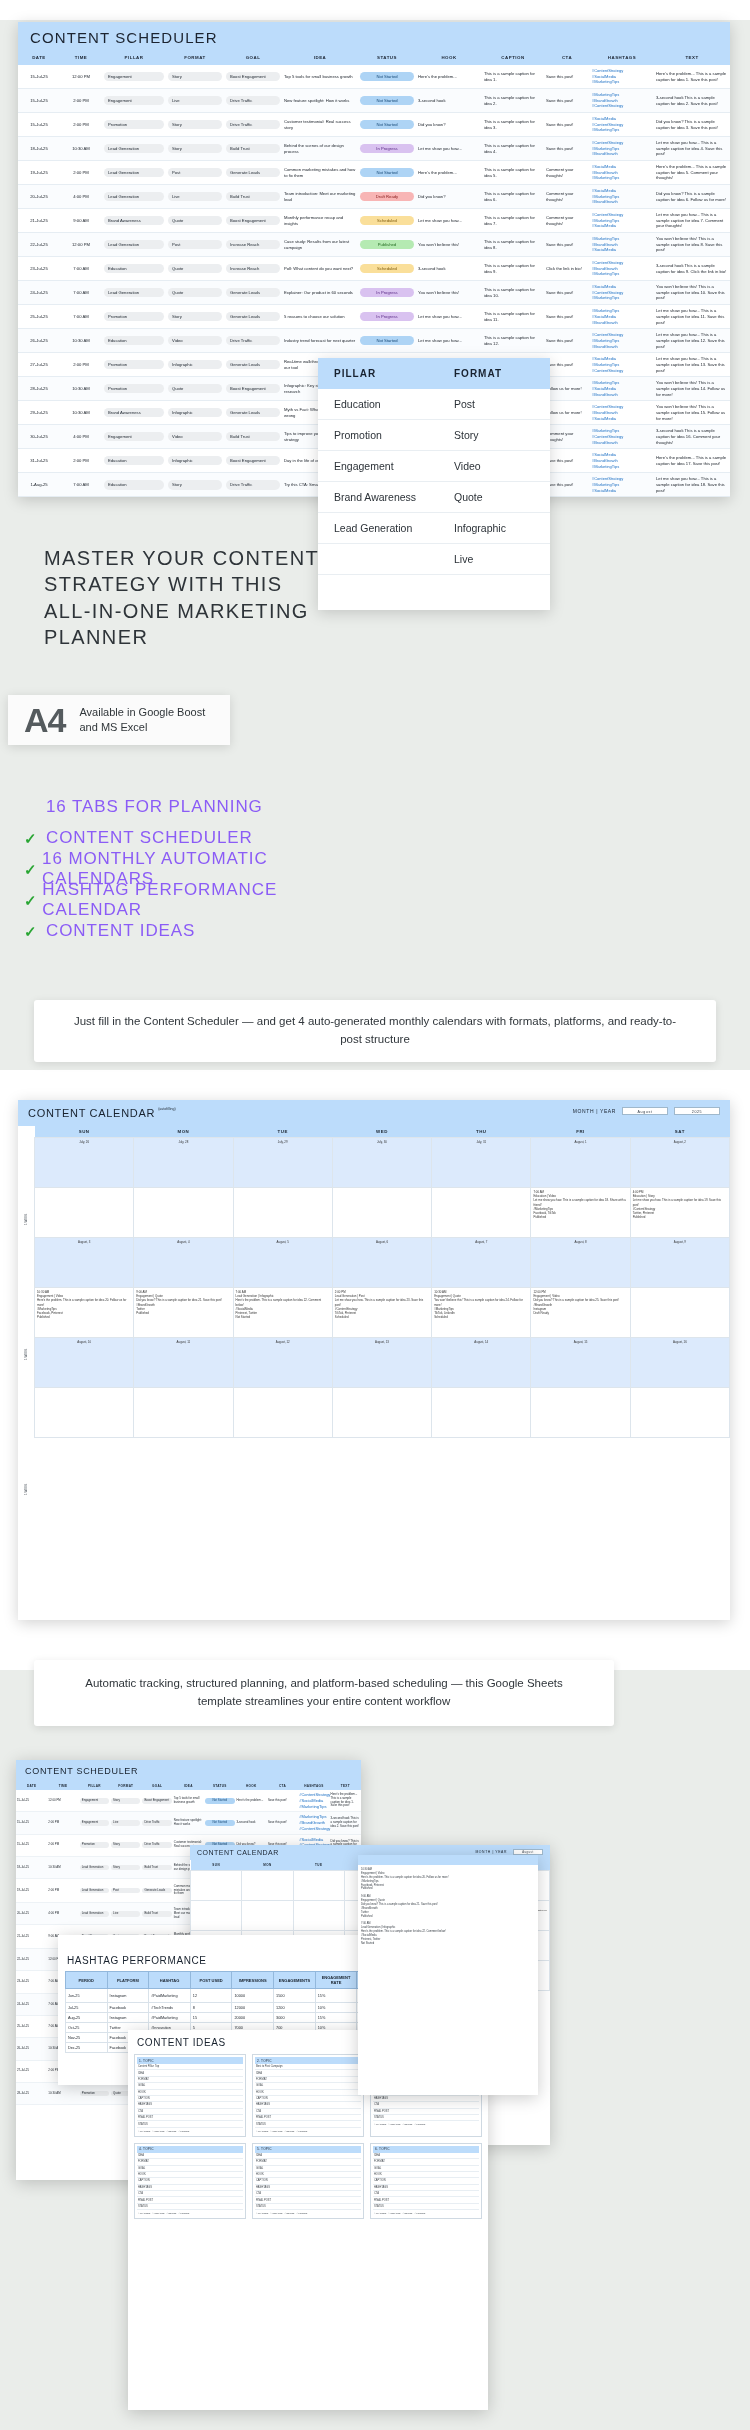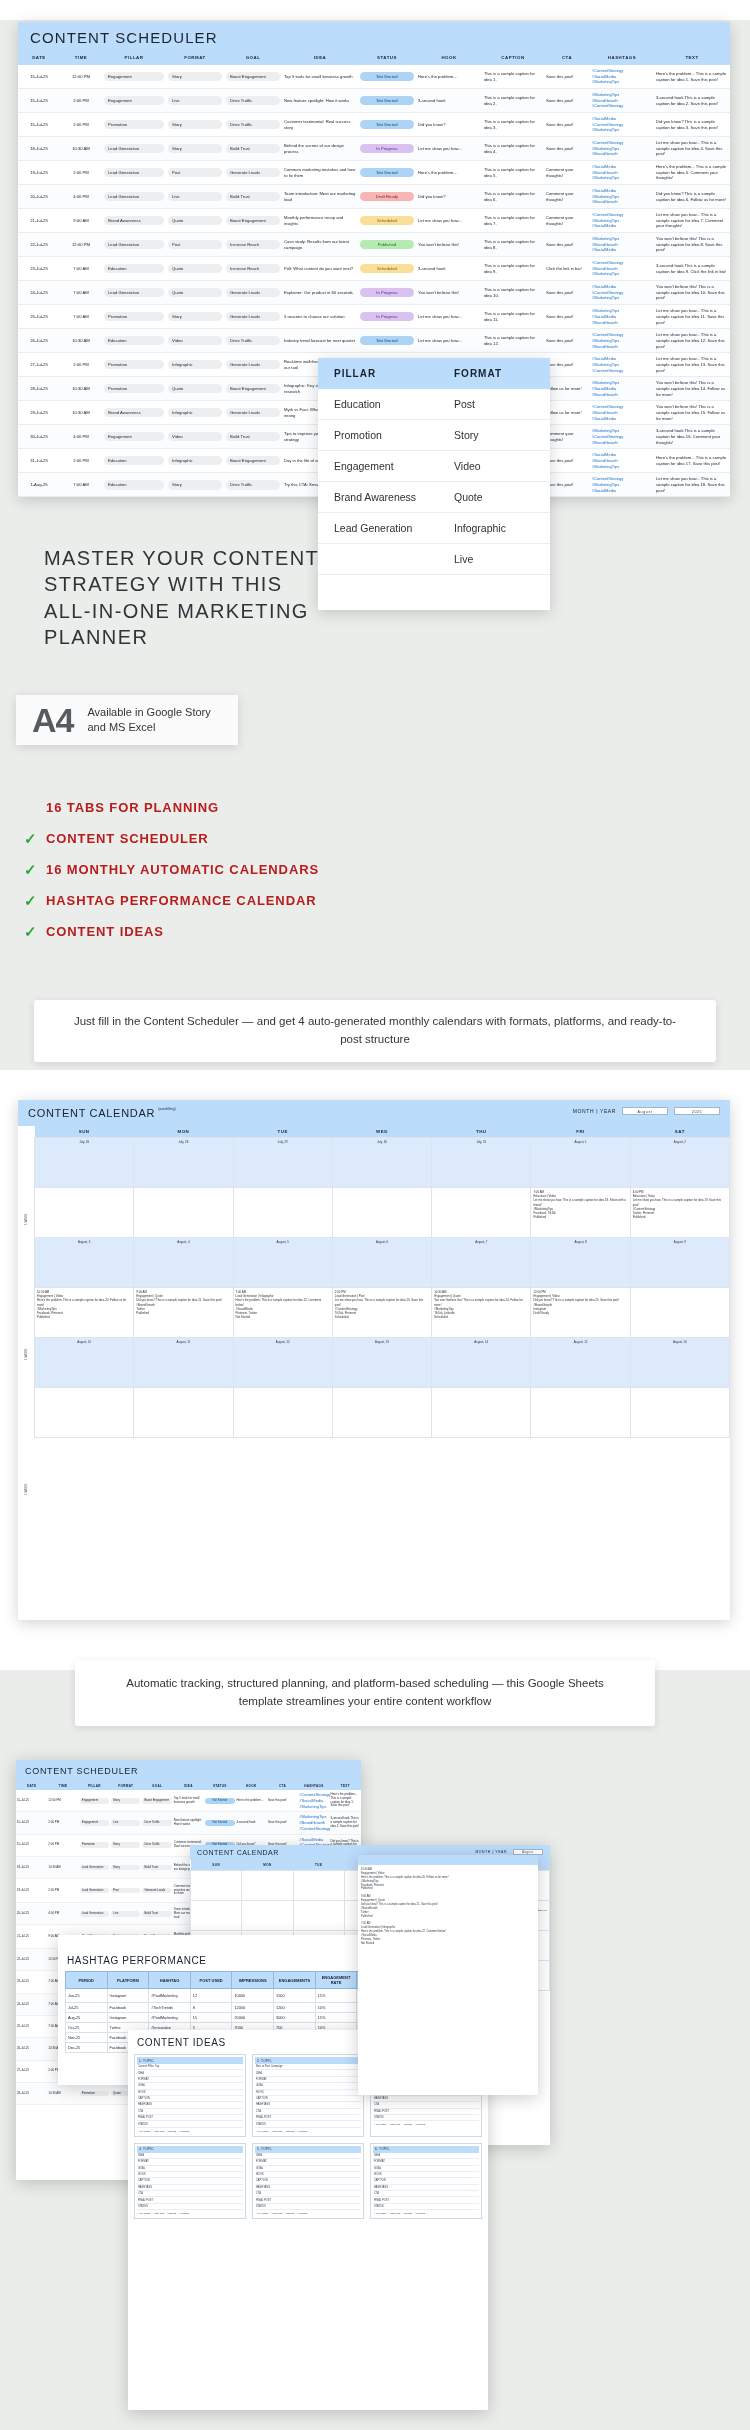--- a/index.html
+++ b/index.html
@@ -109,21 +109,21 @@
   .feat-list { position: absolute; }
   .feat-row {
     display: flex; align-items: center;
     margin-bottom: 13px; height: 18px;
   }
   .feat-check {
     width: 22px; font-size: 15px; color: #2aa634; font-weight: 700;
     line-height: 1;
   }
   .feat-label {
-    font-size: 13px; letter-spacing: 0.9px; color: #b91c1c; font-weight: 700;
+    font-size: 17px; letter-spacing: 0.9px; color: #8b5cf6; font-weight: 400;
   }
 
   
   .pf-card {
     position: absolute;
     background: #fff;
     box-shadow: 0 3px 14px rgba(0,0,0,0.17);
     overflow: hidden;
   }
   .pf-head {
@@ -640,23 +640,23 @@
           <td class="">Save this post!</td>
           <td class=""><span class="tag">#ContentStrategy<br>#MarketingTips<br>#SocialMedia</span></td>
           <td class="">Let me show you how... This is a sample caption for idea 18. Save this post!</td>
         </tr>
       </tbody>
   </table>
 </div>
 
 <div class="headline" style="left:44px; top:545px; width:290px;">MASTER YOUR CONTENT STRATEGY WITH THIS ALL-IN-ONE MARKETING PLANNER</div>
 
-<div class="a4-card" style="left:16px; top:695px; width:222px; height:50px;">
+<div class="a4-card" style="left:8px; top:695px; width:222px; height:50px;">
   <div class="a4-mark">A4</div>
-  <div class="a4-text">Available in Google Story and MS Excel</div>
+  <div class="a4-text">Available in Google Boost and MS Excel</div>
 </div>
 
 <div class="feat-list" id="feat-list" style="left:24px; top:798px; width:300px;">
     <div class="feat-row">
       <div class="feat-check"></div>
       <div class="feat-label">16 TABS FOR PLANNING</div>
     </div>
     <div class="feat-row">
       <div class="feat-check">✓</div>
       <div class="feat-label">CONTENT SCHEDULER</div>
@@ -849,21 +849,21 @@
               <td></td>
               <td></td>
               <td></td>
             </tr>
           </tbody>
       </table>
     </div>
   </div>
 </div>
 
-<div class="capbar" style="left:34px; top:1660px; width:580px; height:66px;margin-left:41px;">Automatic tracking, structured planning, and platform-based scheduling — this Google Sheets template streamlines your entire content workflow</div>
+<div class="capbar" style="left:34px; top:1660px; width:580px; height:66px;">Automatic tracking, structured planning, and platform-based scheduling — this Google Sheets template streamlines your entire content workflow</div>
 
 <div class="stack-sheet" style="left:16px; top:1760px; width:345px; height:420px;">
   <div style="background:#bcdcfb;">
     <div class="mini-title">CONTENT SCHEDULER</div>
   </div>
   <table class="mini">
     <thead>
         <tr id="mini-head">
           <th>DATE</th>
           <th>TIME</th>

